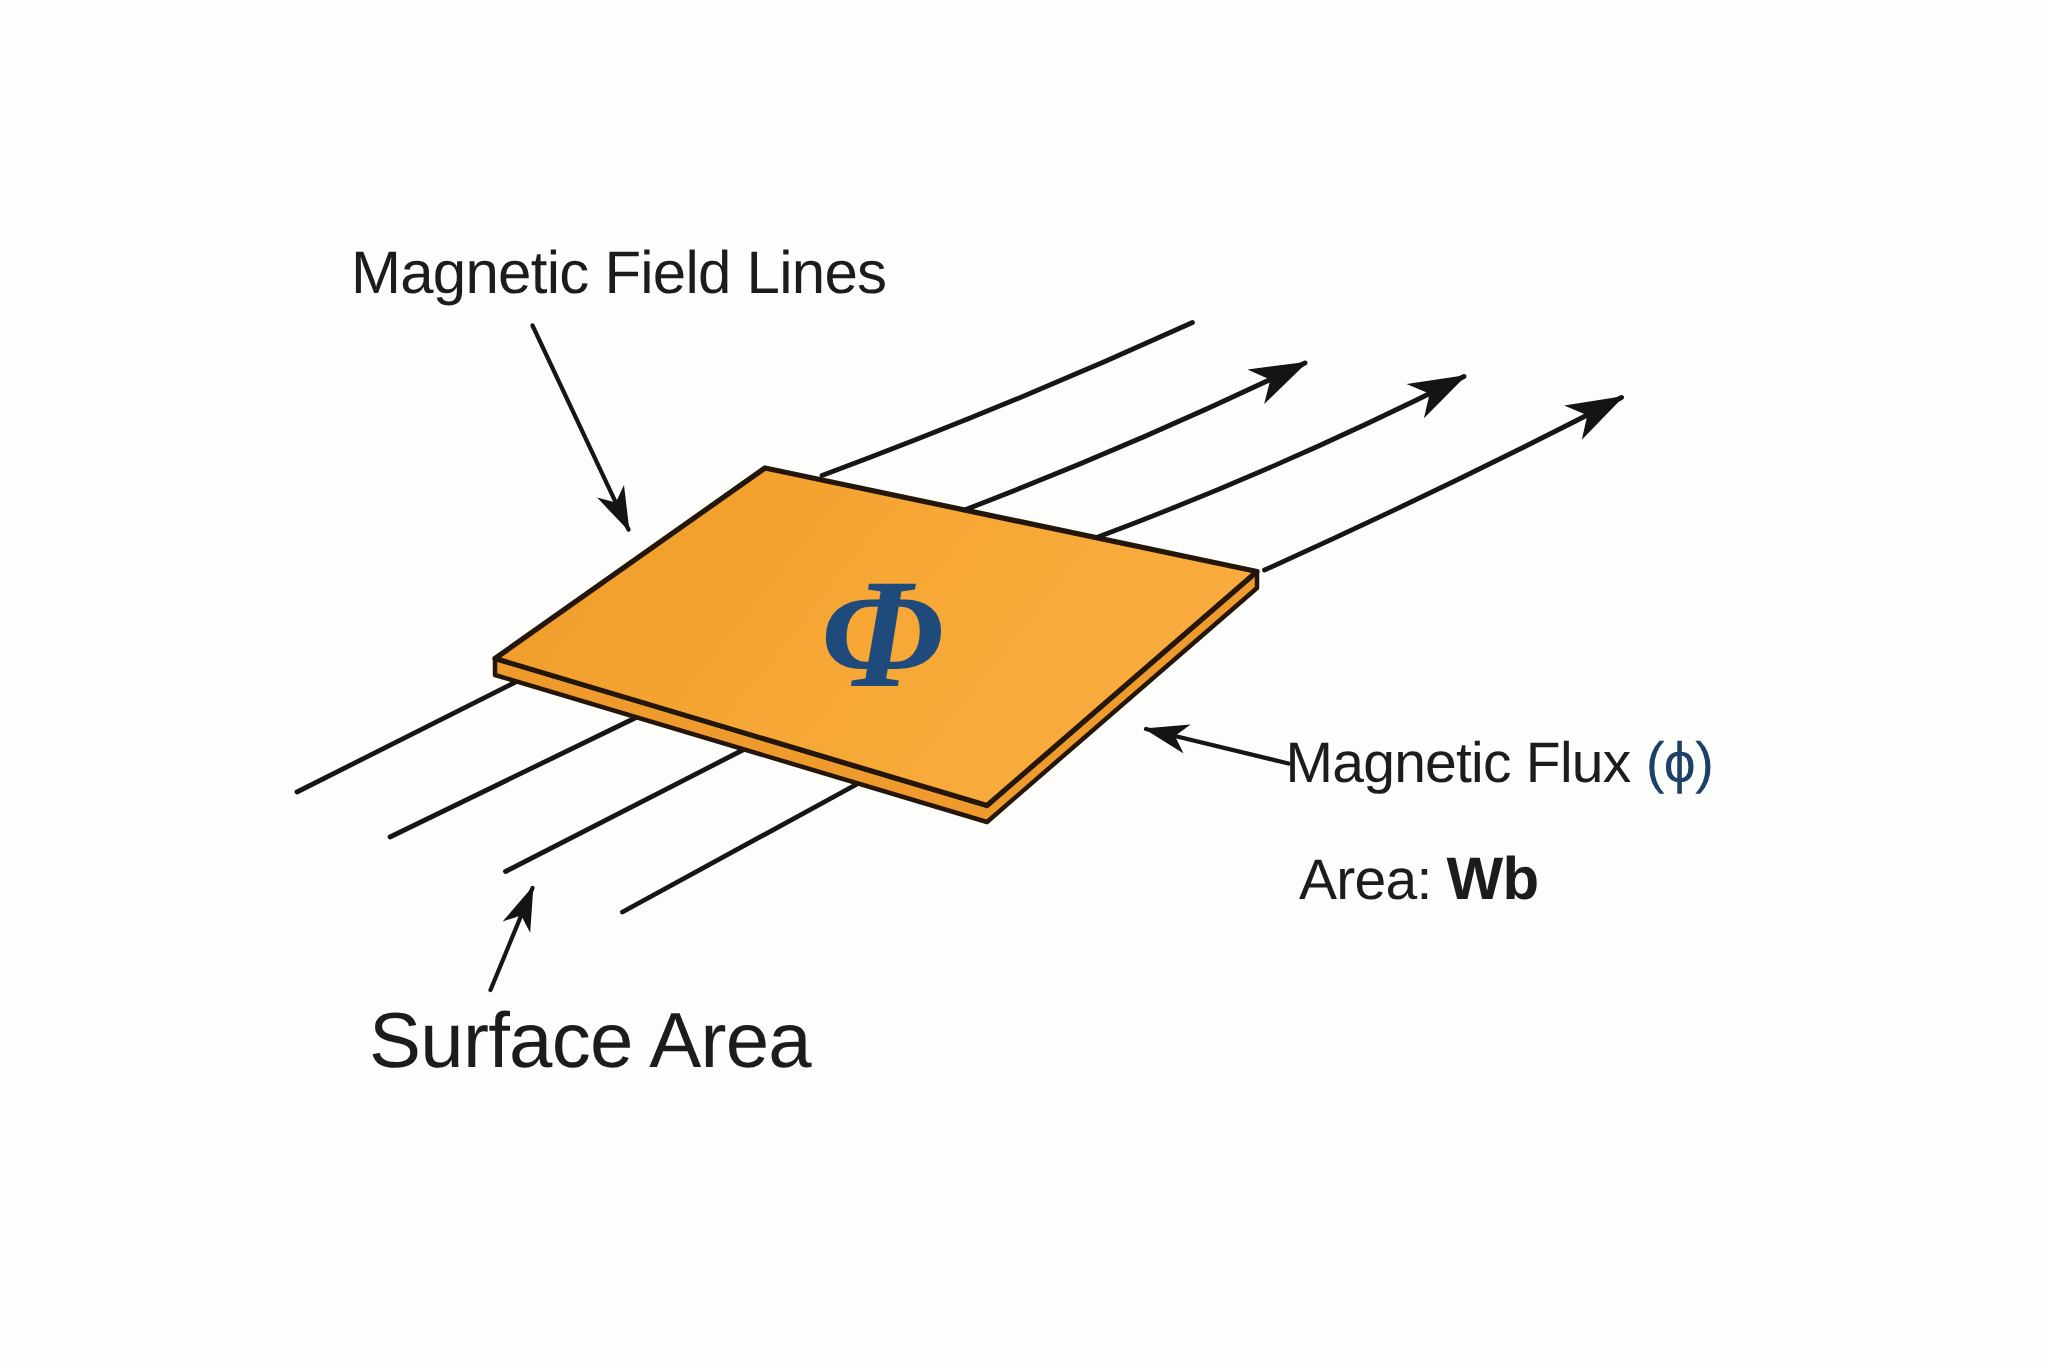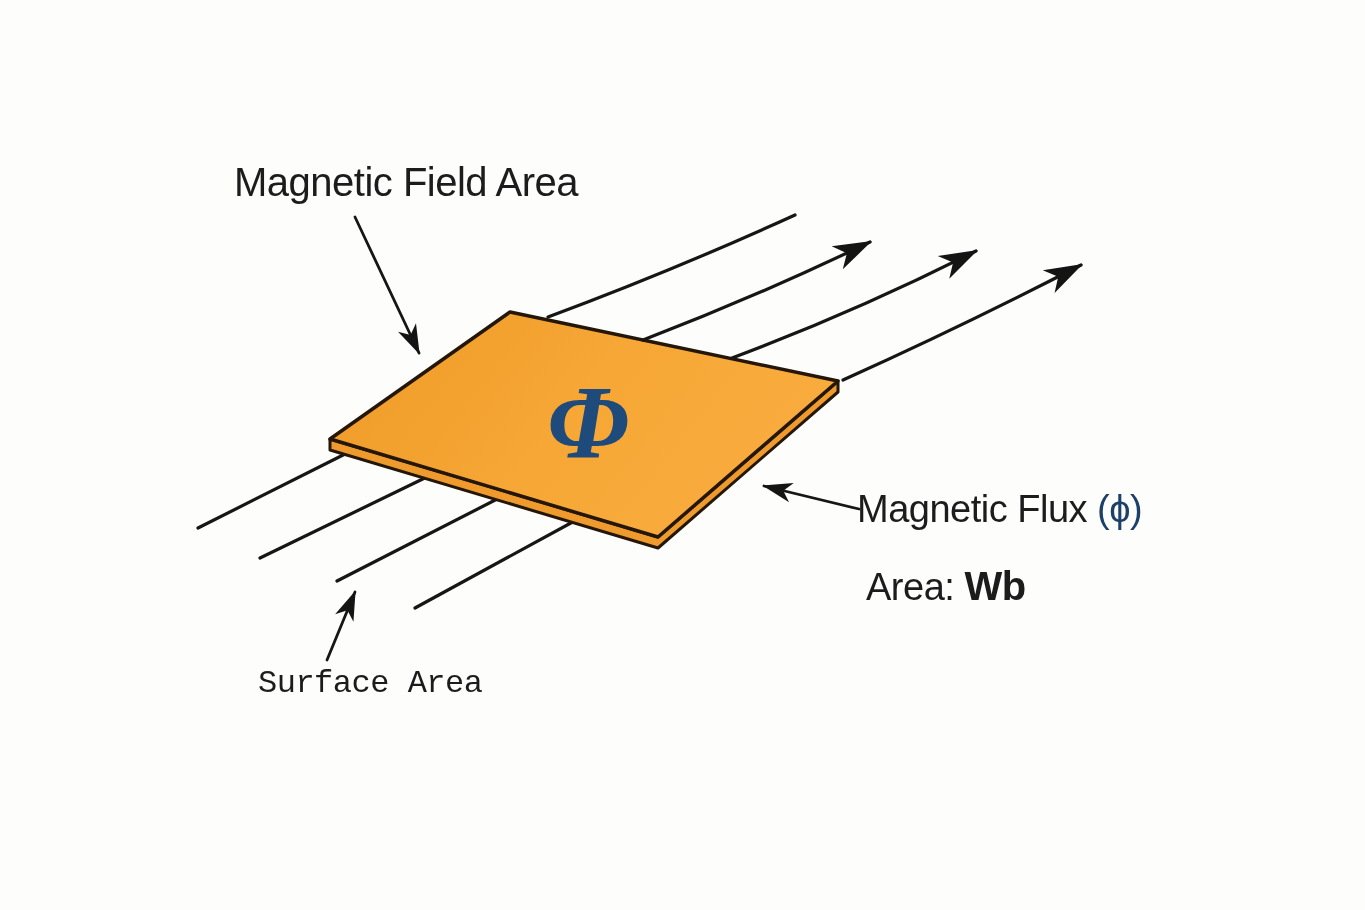--- a/index.html
+++ b/index.html
@@ -30,21 +30,21 @@
     white-space: nowrap;
   }
   .label .blue { color: #1C4068; }
   .label .bold-unit {
     font-weight: bold;
     font-size: 40px;
   }
   #field-lines-label { left: 234px; top: 160px; font-size: 40px; }
   #flux-label        { left: 857px; top: 489px; }
   #unit-label        { left: 866px; top: 564px; }
-  #surface-label     { left: 258px; top: 666px; font-size: 32px; font-family: Liberation Mono, monospace; }
+  #surface-label     { left: 246px; top: 666px; font-size: 52px; }
 </style>
 </head>
 <body>
 
 <div class="canvas">
 
   <svg class="diagram" viewBox="0 0 1365 910">
     <defs>
       <linearGradient id="plateGrad" x1="0" y1="0.2" x2="1" y2="0.55">
         <stop offset="0" stop-color="#EF9B29"></stop>
@@ -80,21 +80,21 @@
     </g>
 
     <g stroke="#161616" stroke-width="2.8" stroke-linecap="round" fill="none">
       <path d="M355,217 L419,353" marker-end="url(#arrowHeadSmall)"></path>
       <path d="M859,509 L764,486" marker-end="url(#arrowHeadSmall)"></path>
       <path d="M327,660 L355,592" marker-end="url(#arrowHeadSmall)"></path>
     </g>
   </svg>
 
   <div class="label" id="field-lines-label">
-    <span>Magnetic Field Area</span>
+    <span>Magnetic Field Lines</span>
   </div>
 
   <div class="label" id="flux-label">
     <span>Magnetic Flux </span><span class="blue">(ϕ)</span>
   </div>
 
   <div class="label" id="unit-label">
     <span>Area: </span><span class="bold-unit">Wb</span>
   </div>
 

